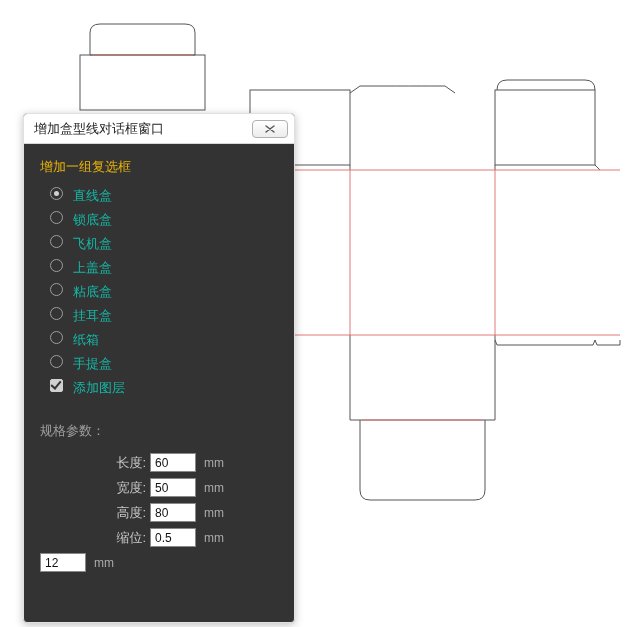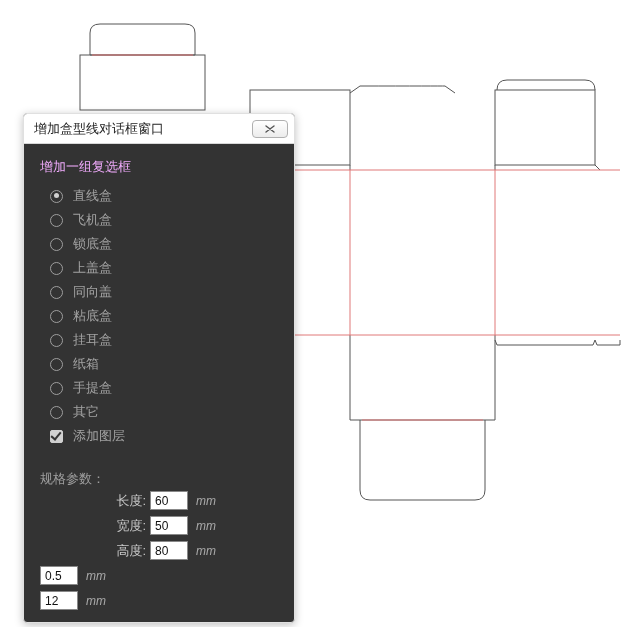--- a/index.html
+++ b/index.html
@@ -56,29 +56,29 @@
     justify-content: center;
     cursor: default;
   }
   .close-btn svg { display:block; }
   .body {
     padding: 14px 16px 10px 16px;
     color: #bdbdbd;
   }
   .group-title {
     font-size: 13px;
-    color: #f0abfc;
+    color: #eab308;
     margin-bottom: 8px;
   }
   .option-row {
     display: flex;
-    align-items: center;
+    align-items: flex-start;
     gap: 10px;
     padding: 3px 0 3px 10px;
-    color: #a3a3a3;
+    color: #14b8a6;
     cursor: default;
   }
   .radio {
     width: 13px; height: 13px;
     border: 1.5px solid #9e9e9e;
     border-radius: 50%;
     position: relative;
     flex-shrink: 0;
   }
   .radio.checked::after {
@@ -107,49 +107,49 @@
     left: 2px; top: -1px;
     width: 4px; height: 8px;
     border-right: 2px solid #333;
     border-bottom: 2px solid #333;
     transform: rotate(40deg);
   }
   .spec-title {
     font-size: 13px;
     color: #9e9e9e;
     margin-top: 22px;
+    margin-bottom: 10px;
   }
   .field-row {
     display: flex;
     align-items: center;
     justify-content: flex-start;
     padding: 3px 0;
   }
   .field-label {
     width: 110px;
     text-align: right;
     color: #c8c8c8;
     font-size: 13px;
     padding-right: 4px;
   }
   .field-input {
-    width: 38px;
+    width: 46px;
     height: 19px;
     background: #ffffff;
     color: #111;
     border: 1px solid #888;
     font-size: 12px;
     padding: 0 4px;
     font-family: inherit;
   }
   .field-unit {
     color: #aaaaaa;
     font-size: 12px;
     margin-left: 8px;
-    font-style: italic;
   }
 </style>
 </head>
 <body>
 
 <svg class="canvas" viewBox="0 0 633 627">
   <g stroke="#555" stroke-width="1" fill="none">
     <path d="M 90 33 Q 90 24 100 24 L 185 24 Q 195 24 195 33 L 195 55 L 90 55 Z"></path>
     <rect x="80" y="55" width="125" height="55"></rect>
     <rect x="250" y="90" width="100" height="75"></rect>
@@ -188,53 +188,45 @@
   </div>
   <div class="body">
     <div class="group-title">增加一组复选框</div>
 
     <div class="option-row">
       <span class="radio checked"></span>
       <span>直线盒</span>
     </div>
     <div class="option-row">
       <span class="radio"></span>
+      <span>锁底盒</span>
+    </div>
+    <div class="option-row">
+      <span class="radio"></span>
       <span>飞机盒</span>
     </div>
     <div class="option-row">
       <span class="radio"></span>
-      <span>锁底盒</span>
-    </div>
-    <div class="option-row">
-      <span class="radio"></span>
       <span>上盖盒</span>
     </div>
     <div class="option-row">
       <span class="radio"></span>
-      <span>同向盖</span>
-    </div>
-    <div class="option-row">
-      <span class="radio"></span>
       <span>粘底盒</span>
     </div>
     <div class="option-row">
       <span class="radio"></span>
       <span>挂耳盒</span>
     </div>
     <div class="option-row">
       <span class="radio"></span>
       <span>纸箱</span>
     </div>
     <div class="option-row">
       <span class="radio"></span>
       <span>手提盒</span>
-    </div>
-    <div class="option-row">
-      <span class="radio"></span>
-      <span>其它</span>
     </div>
 
     <div class="option-row">
       <span class="checkbox checked"></span>
       <span>添加图层</span>
     </div>
 
     <div class="spec-title">规格参数：</div>
 
     <div class="field-row">
@@ -246,20 +238,21 @@
       <span class="field-label">宽度:</span>
       <input class="field-input" value="50" style="">
       <span class="field-unit">mm</span>
     </div>
     <div class="field-row">
       <span class="field-label">高度:</span>
       <input class="field-input" value="80" style="">
       <span class="field-unit">mm</span>
     </div>
     <div class="field-row">
+      <span class="field-label">缩位:</span>
       <input class="field-input" value="0.5" style="">
       <span class="field-unit">mm</span>
     </div>
     <div class="field-row">
       <input class="field-input" value="12" style="">
       <span class="field-unit">mm</span>
     </div>
 
   </div>
 </div>

